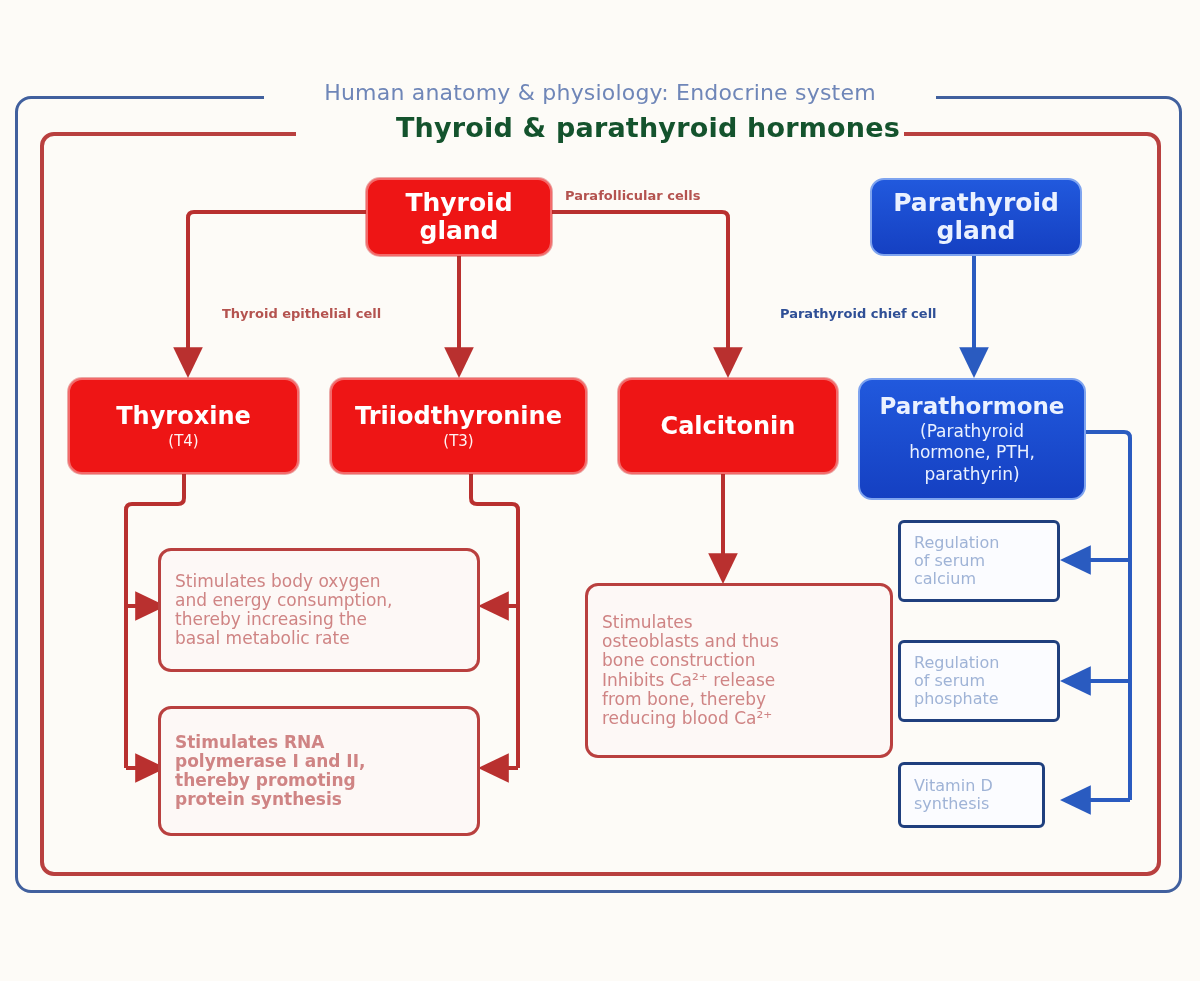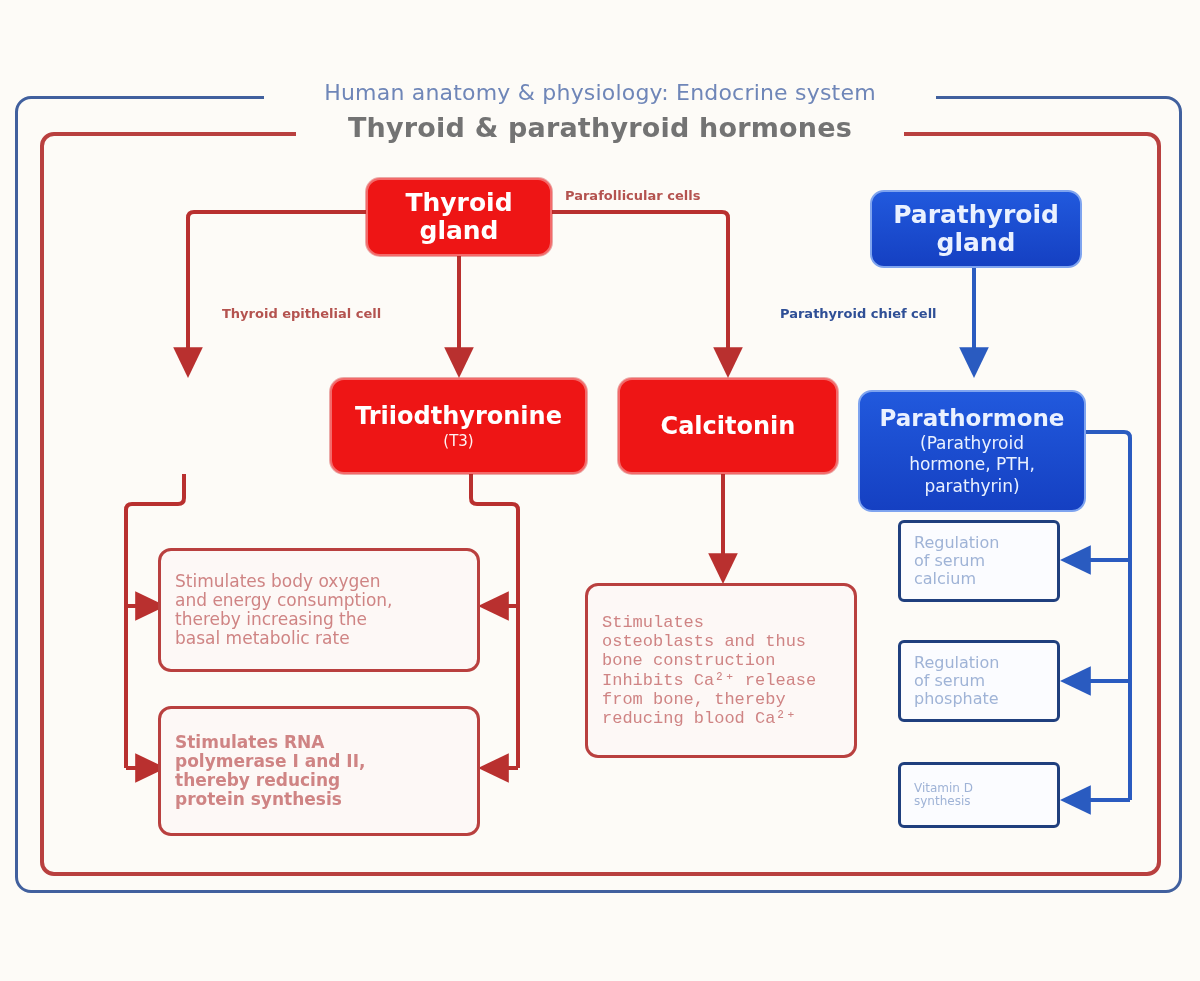--- a/index.html
+++ b/index.html
@@ -53,24 +53,25 @@
   .caption-outer {
     left: 268px; top: 80px;
     width: 664px;
     color: #6f86b8;
     font-size: 22px;
     letter-spacing: .2px;
   }
   .caption-inner {
     left: 300px; top: 112px;
     width: 600px;
-    color: #737373;
+    color: #14532d;
     font-size: 27px;
     font-weight: bold;
     letter-spacing: .2px;
+    text-align: right;
   }
 
   
   .node {
     position: absolute;
     display: flex;
     flex-direction: column;
     justify-content: center;
     text-align: center;
     border-radius: 14px;
@@ -81,21 +82,20 @@
     color: #ffffff;
     border: 2px solid #f36a6a;
     font-weight: bold;
     box-shadow: 0 0 0 1px rgba(200,20,20,.35);
   }
   .node-blue-solid {
     background: linear-gradient(180deg,#2159dd 0%,#1540c2 100%);
     color: #eaf1ff;
     border: 2px solid #7fa4ef;
     font-weight: bold;
-    margin-top: 12px;
   }
   .node-red-outline {
     background: #fdf8f6;
     color: #cf8484;
     border: 3px solid #b9403f;
     border-radius: 13px;
     align-items: flex-start;
     text-align: left;
     padding: 12px 14px;
     justify-content: center;
@@ -126,25 +126,25 @@
   
   #n-thyroid-gland   { left: 366px; top: 178px; width: 186px; height: 78px;  font-size: 25px; }
   #n-parathyroid-gl  { left: 870px; top: 178px; width: 212px; height: 78px;  font-size: 25px; }
   #n-thyroxine       { left: 68px;  top: 378px; width: 231px; height: 96px;  font-size: 24px; }
   #n-triiodo         { left: 330px; top: 378px; width: 257px; height: 96px;  font-size: 24px; }
   #n-calcitonin      { left: 618px; top: 378px; width: 220px; height: 96px;  font-size: 24px; }
   #n-parathormone    { left: 858px; top: 378px; width: 228px; height: 122px; font-size: 23px; }
 
   #n-eff-bmr    { left: 158px; top: 548px; width: 322px; height: 124px; font-size: 17px; }
   #n-eff-rna    { left: 158px; top: 706px; width: 322px; height: 130px; font-size: 17px; font-weight: bold; }
-  #n-eff-calci  { left: 585px; top: 583px; width: 272px; height: 175px; font-size: 17px; font-family: Liberation Mono, monospace; }
+  #n-eff-calci  { left: 585px; top: 583px; width: 308px; height: 175px; font-size: 17px; }
 
   #n-pth-ca     { left: 898px; top: 520px; width: 162px; height: 82px;  font-size: 16px; }
   #n-pth-po4    { left: 898px; top: 640px; width: 162px; height: 82px;  font-size: 16px; }
-  #n-pth-vitd   { left: 898px; top: 762px; width: 162px; height: 66px;  font-size: 12px; }
+  #n-pth-vitd   { left: 898px; top: 762px; width: 147px; height: 66px;  font-size: 16px; }
 
   .node-red-outline p, .node-blue-outline p { margin: 0; }
 
   
   .edge-label {
     position: absolute;
     white-space: nowrap;
     font-size: 13px;
     font-weight: bold;
   }
@@ -228,20 +228,24 @@
   <div class="node node-red-solid" id="n-thyroid-gland">
     <span>Thyroid</span>
     <span>gland</span>
   </div>
 
   <div class="node node-blue-solid" id="n-parathyroid-gl">
     <span>Parathyroid</span>
     <span>gland</span>
   </div>
 
+  <div class="node node-red-solid" id="n-thyroxine">
+    <span>Thyroxine</span>
+    <span class="sub">(T4)</span>
+  </div>
 
   <div class="node node-red-solid" id="n-triiodo">
     <span>Triiodthyronine</span>
     <span class="sub">(T3)</span>
   </div>
 
   <div class="node node-red-solid" id="n-calcitonin">
     <span>Calcitonin</span>
   </div>
 
@@ -255,21 +259,21 @@
   <div class="node node-red-outline" id="n-eff-bmr">
     <p>Stimulates body oxygen</p>
     <p>and energy consumption,</p>
     <p> thereby increasing the</p>
     <p>basal metabolic rate</p>
   </div>
 
   <div class="node node-red-outline" id="n-eff-rna">
     <p>Stimulates RNA</p>
     <p>polymerase I and II,</p>
-    <p>thereby reducing</p>
+    <p>thereby promoting</p>
     <p>protein synthesis</p>
   </div>
 
   <div class="node node-red-outline" id="n-eff-calci">
     <p>Stimulates</p>
     <p>osteoblasts and thus</p>
     <p> bone construction</p>
     <p>Inhibits Ca²⁺ release</p>
     <p>from bone, thereby</p>
     <p>reducing blood Ca²⁺</p>

